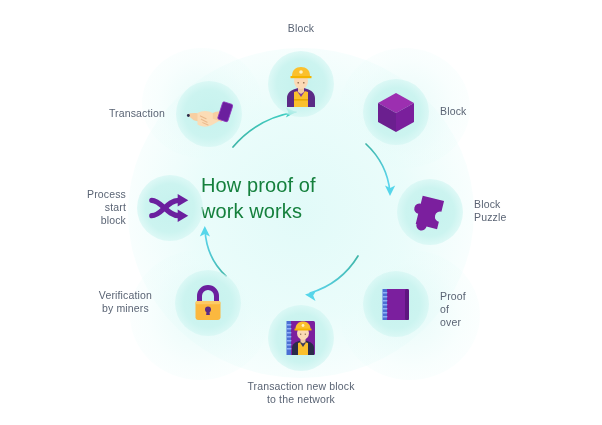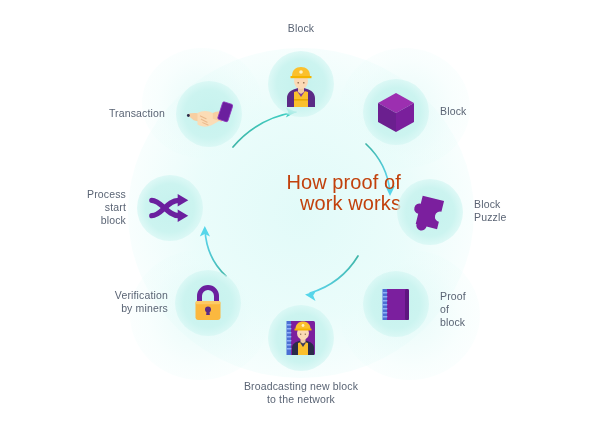--- a/index.html
+++ b/index.html
@@ -80,35 +80,35 @@
     font-size: 10.5px;
     line-height: 13px;
     color: #5a6474;
     letter-spacing: 0.15px;
     white-space: pre-line;
     font-family: "Liberation Sans", sans-serif;
   }
   .lbl-right { left: 44px; top: -7px; text-align: left; }
   .lbl-right-2 { left: 44px; top: -14px; text-align: left; }
   .lbl-left  { right: 44px; top: -7px; text-align: center; }
-  .lbl-left-2 { right: 40px; top: -14px; text-align: right; }
+  .lbl-left-2 { right: 56px; top: -14px; text-align: center; }
   .lbl-left-3 { right: 44px; top: -20px; text-align: right; }
   .lbl-top   { left: -60px; top: -62px; width: 120px; text-align: center; }
   .lbl-bottom{ left: -80px; top: 42px; width: 160px; text-align: center; }
 
   
   .center-title {
     position: absolute;
     left: 201px;
     top: 172px;
     width: 200px;
-    text-align: right;
+    text-align: left;
     font-size: 20px;
-    line-height: 21px;
-    color: #c2410c;
+    line-height: 26px;
+    color: #15803d;
     white-space: pre-line;
     letter-spacing: 0.1px;
     font-family: "Liberation Sans", sans-serif;
   }
   .arrows {
     position: absolute;
     left: 0; top: 0;
     width: 602px;
     height: 425px;
     pointer-events: none;
@@ -233,21 +233,21 @@
           <rect x="9" y="15" width="5.5" height="1.6" rx="0.8"></rect>
           <rect x="9" y="19" width="5.5" height="1.6" rx="0.8"></rect>
           <rect x="9" y="23" width="5.5" height="1.6" rx="0.8"></rect>
           <rect x="9" y="27" width="5.5" height="1.6" rx="0.8"></rect>
           <rect x="9" y="31" width="5.5" height="1.6" rx="0.8"></rect>
           <rect x="9" y="35" width="5.5" height="1.6" rx="0.8"></rect>
         </g>
       </svg>
     </div>
     <div class="node-label lbl-right-2">Proof of
-block</div>
+over</div>
   </div>
 
   <div class="node" style="left:301px; top:338px;">
     <div class="node-disc"></div>
     <div class="node-icon">
       <svg width="46" height="46" viewBox="0 0 46 46">
 
         <rect x="10" y="6" width="27" height="34" rx="1.5" fill="#7b1f9e"></rect>
         <rect x="8.5" y="6" width="4.5" height="34" fill="#4a6fd4"></rect>
         <g fill="#8fb0f5">
@@ -265,21 +265,21 @@
         <path d="M25 26.5 l-3 1 3 4.5 3-4.5 z" fill="#3a3a5c"></path>
         <path d="M22.5 23 h5 v4 l-2.5 1.6 -2.5-1.6 z" fill="#f3c9a4"></path>
         <ellipse cx="25" cy="18" rx="6" ry="6.8" fill="#fbd9b5"></ellipse>
         <path d="M17.5 14 c0-5 3.3-7.6 7.5-7.6 s7.5 2.6 7.5 7.6 z" fill="#fbc02d"></path>
         <rect x="16.5" y="13.6" width="17" height="1.9" fill="#f4b400"></rect>
         <circle cx="25" cy="10.5" r="1.4" fill="#fff3c4"></circle>
         <rect x="22" y="18.6" width="1.3" height="1.3" fill="#9c7b5b"></rect>
         <rect x="26.7" y="18.6" width="1.3" height="1.3" fill="#9c7b5b"></rect>
       </svg>
     </div>
-    <div class="node-label lbl-bottom">Broadcasting new block
+    <div class="node-label lbl-bottom">Transaction new block
 to the network</div>
   </div>
 
   <div class="node" style="left:208px; top:303px;">
     <div class="node-disc"></div>
     <div class="node-icon">
       <svg width="46" height="46" viewBox="0 0 46 46">
         <path d="M14.5 22 v-6 a8.5 8.5 0 0 1 17 0 v6" stroke="#6b1f9e" stroke-width="5" fill="none" stroke-linecap="round"></path>
         <rect x="10.5" y="21" width="25" height="19" rx="2.4" fill="#fbb83f"></rect>
         <rect x="10.5" y="21" width="25" height="3.2" rx="1.6" fill="#fcca66"></rect>

